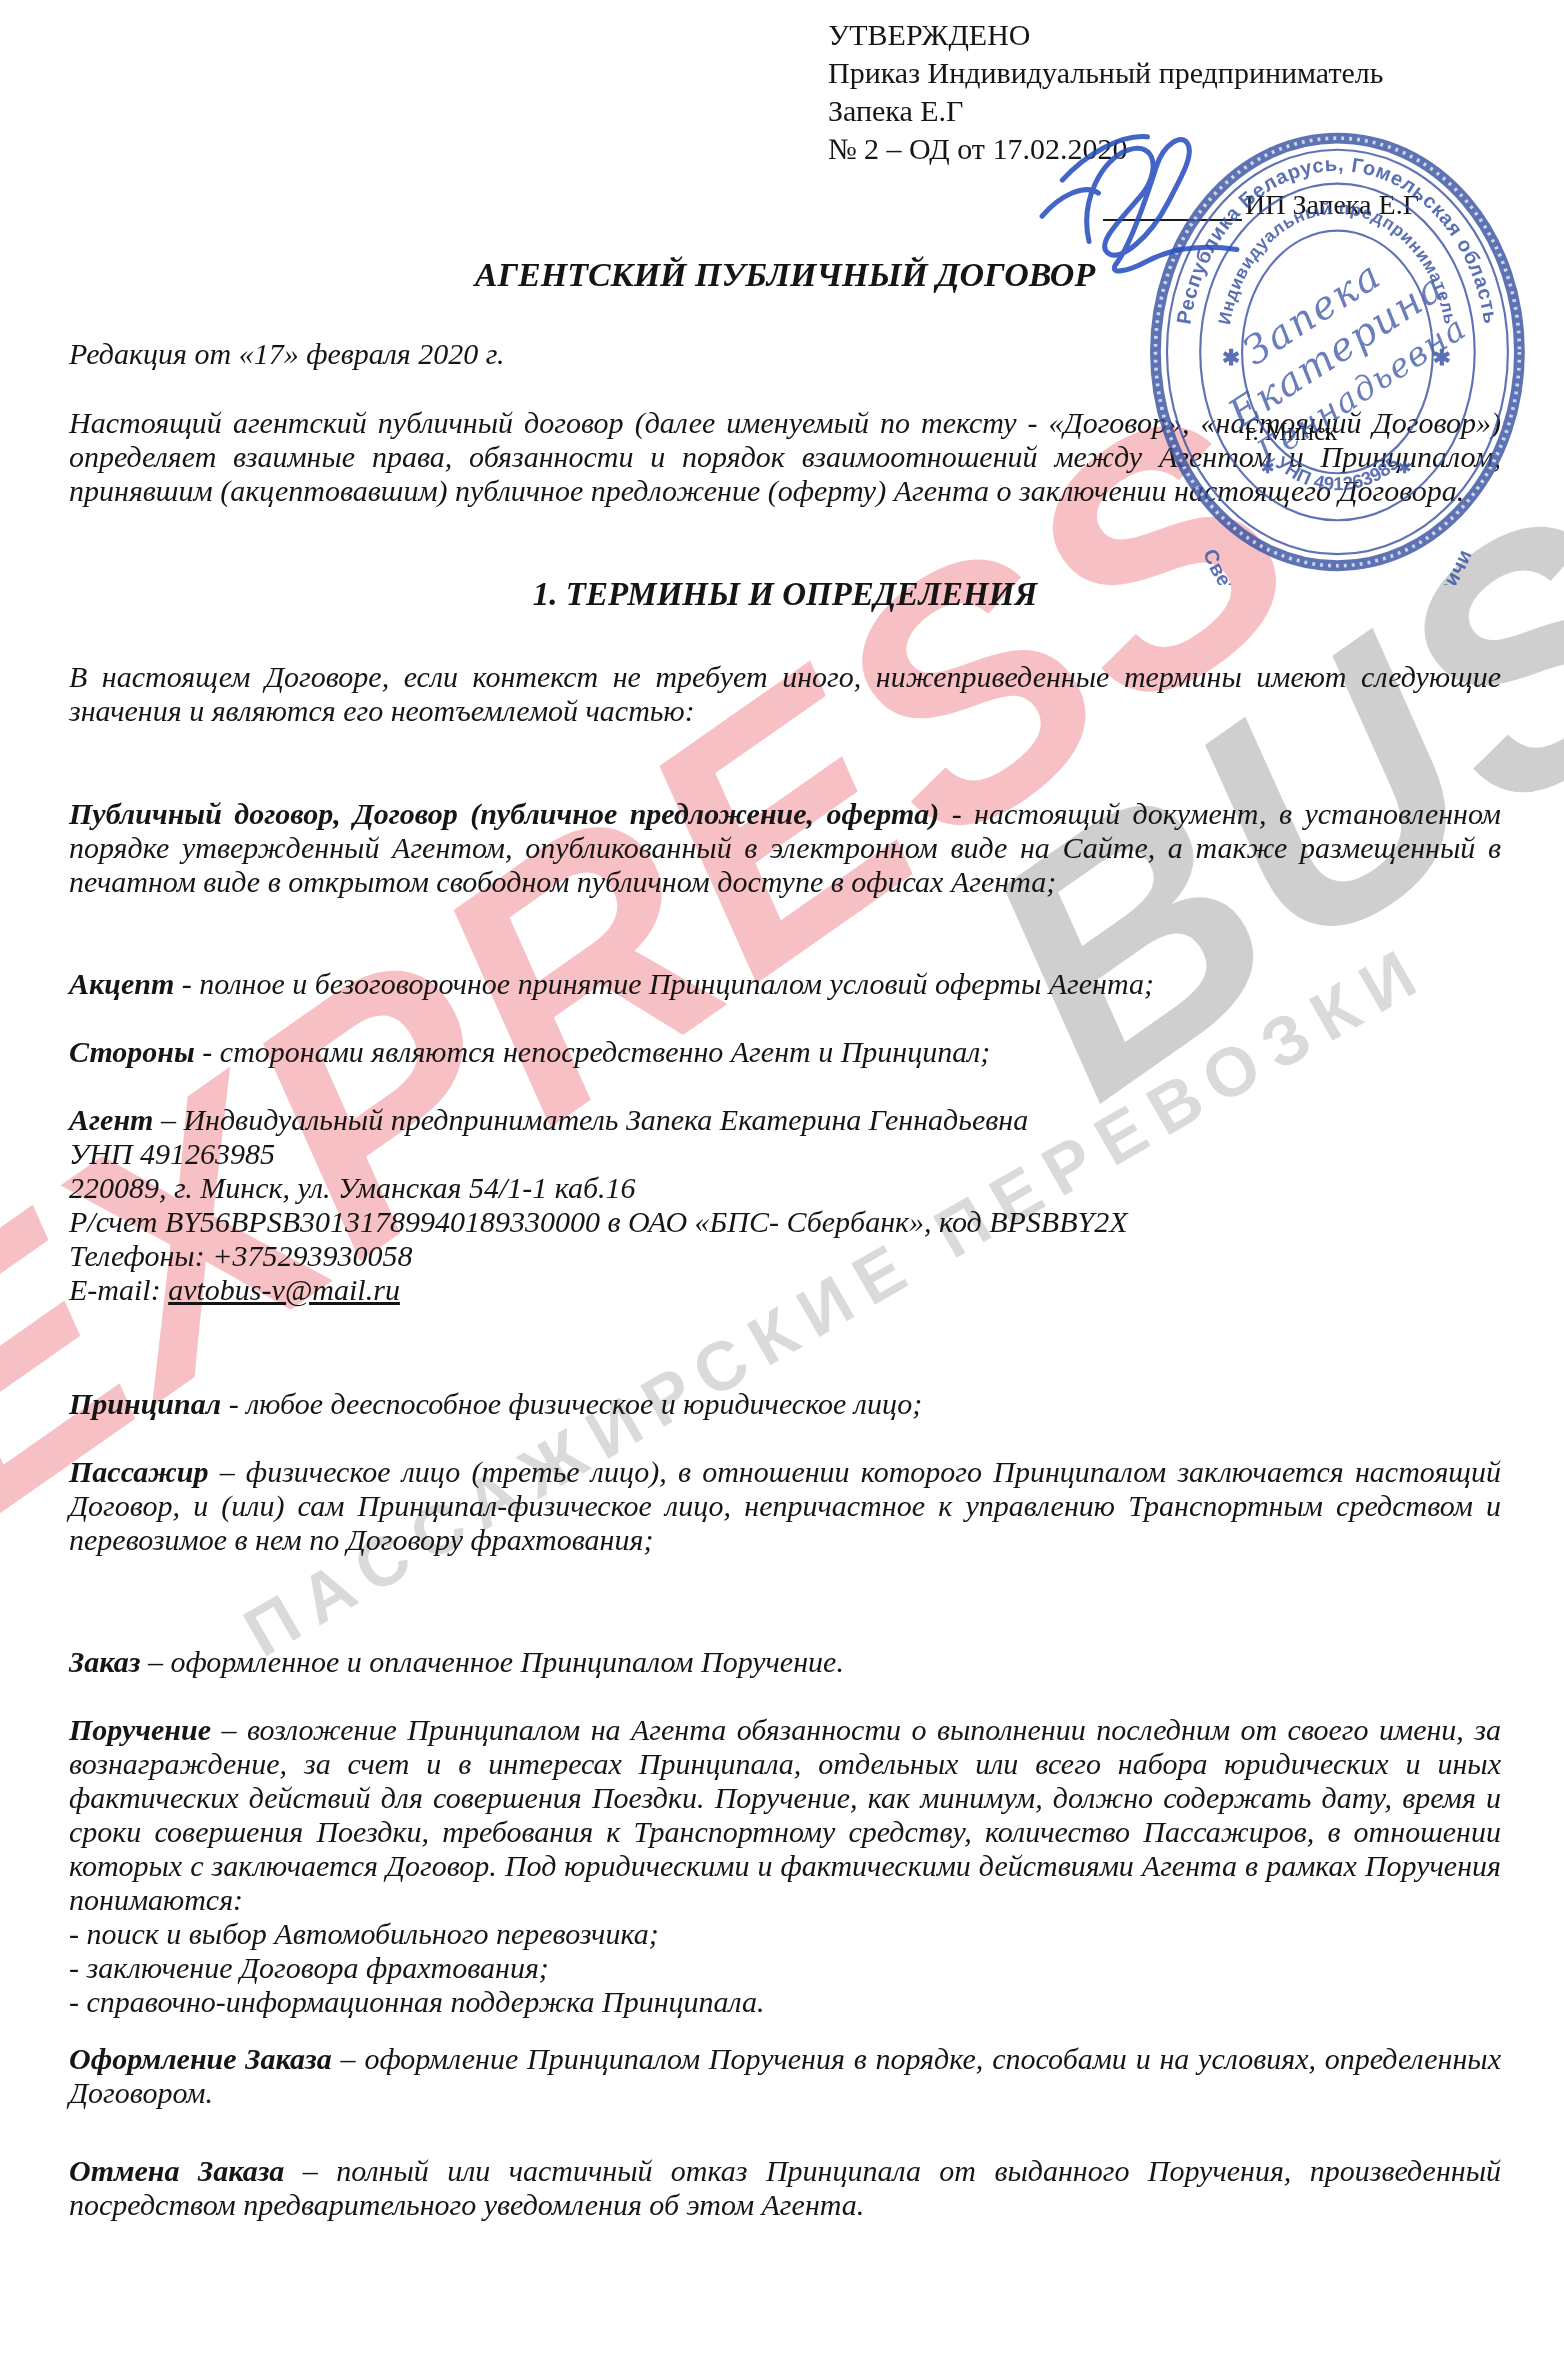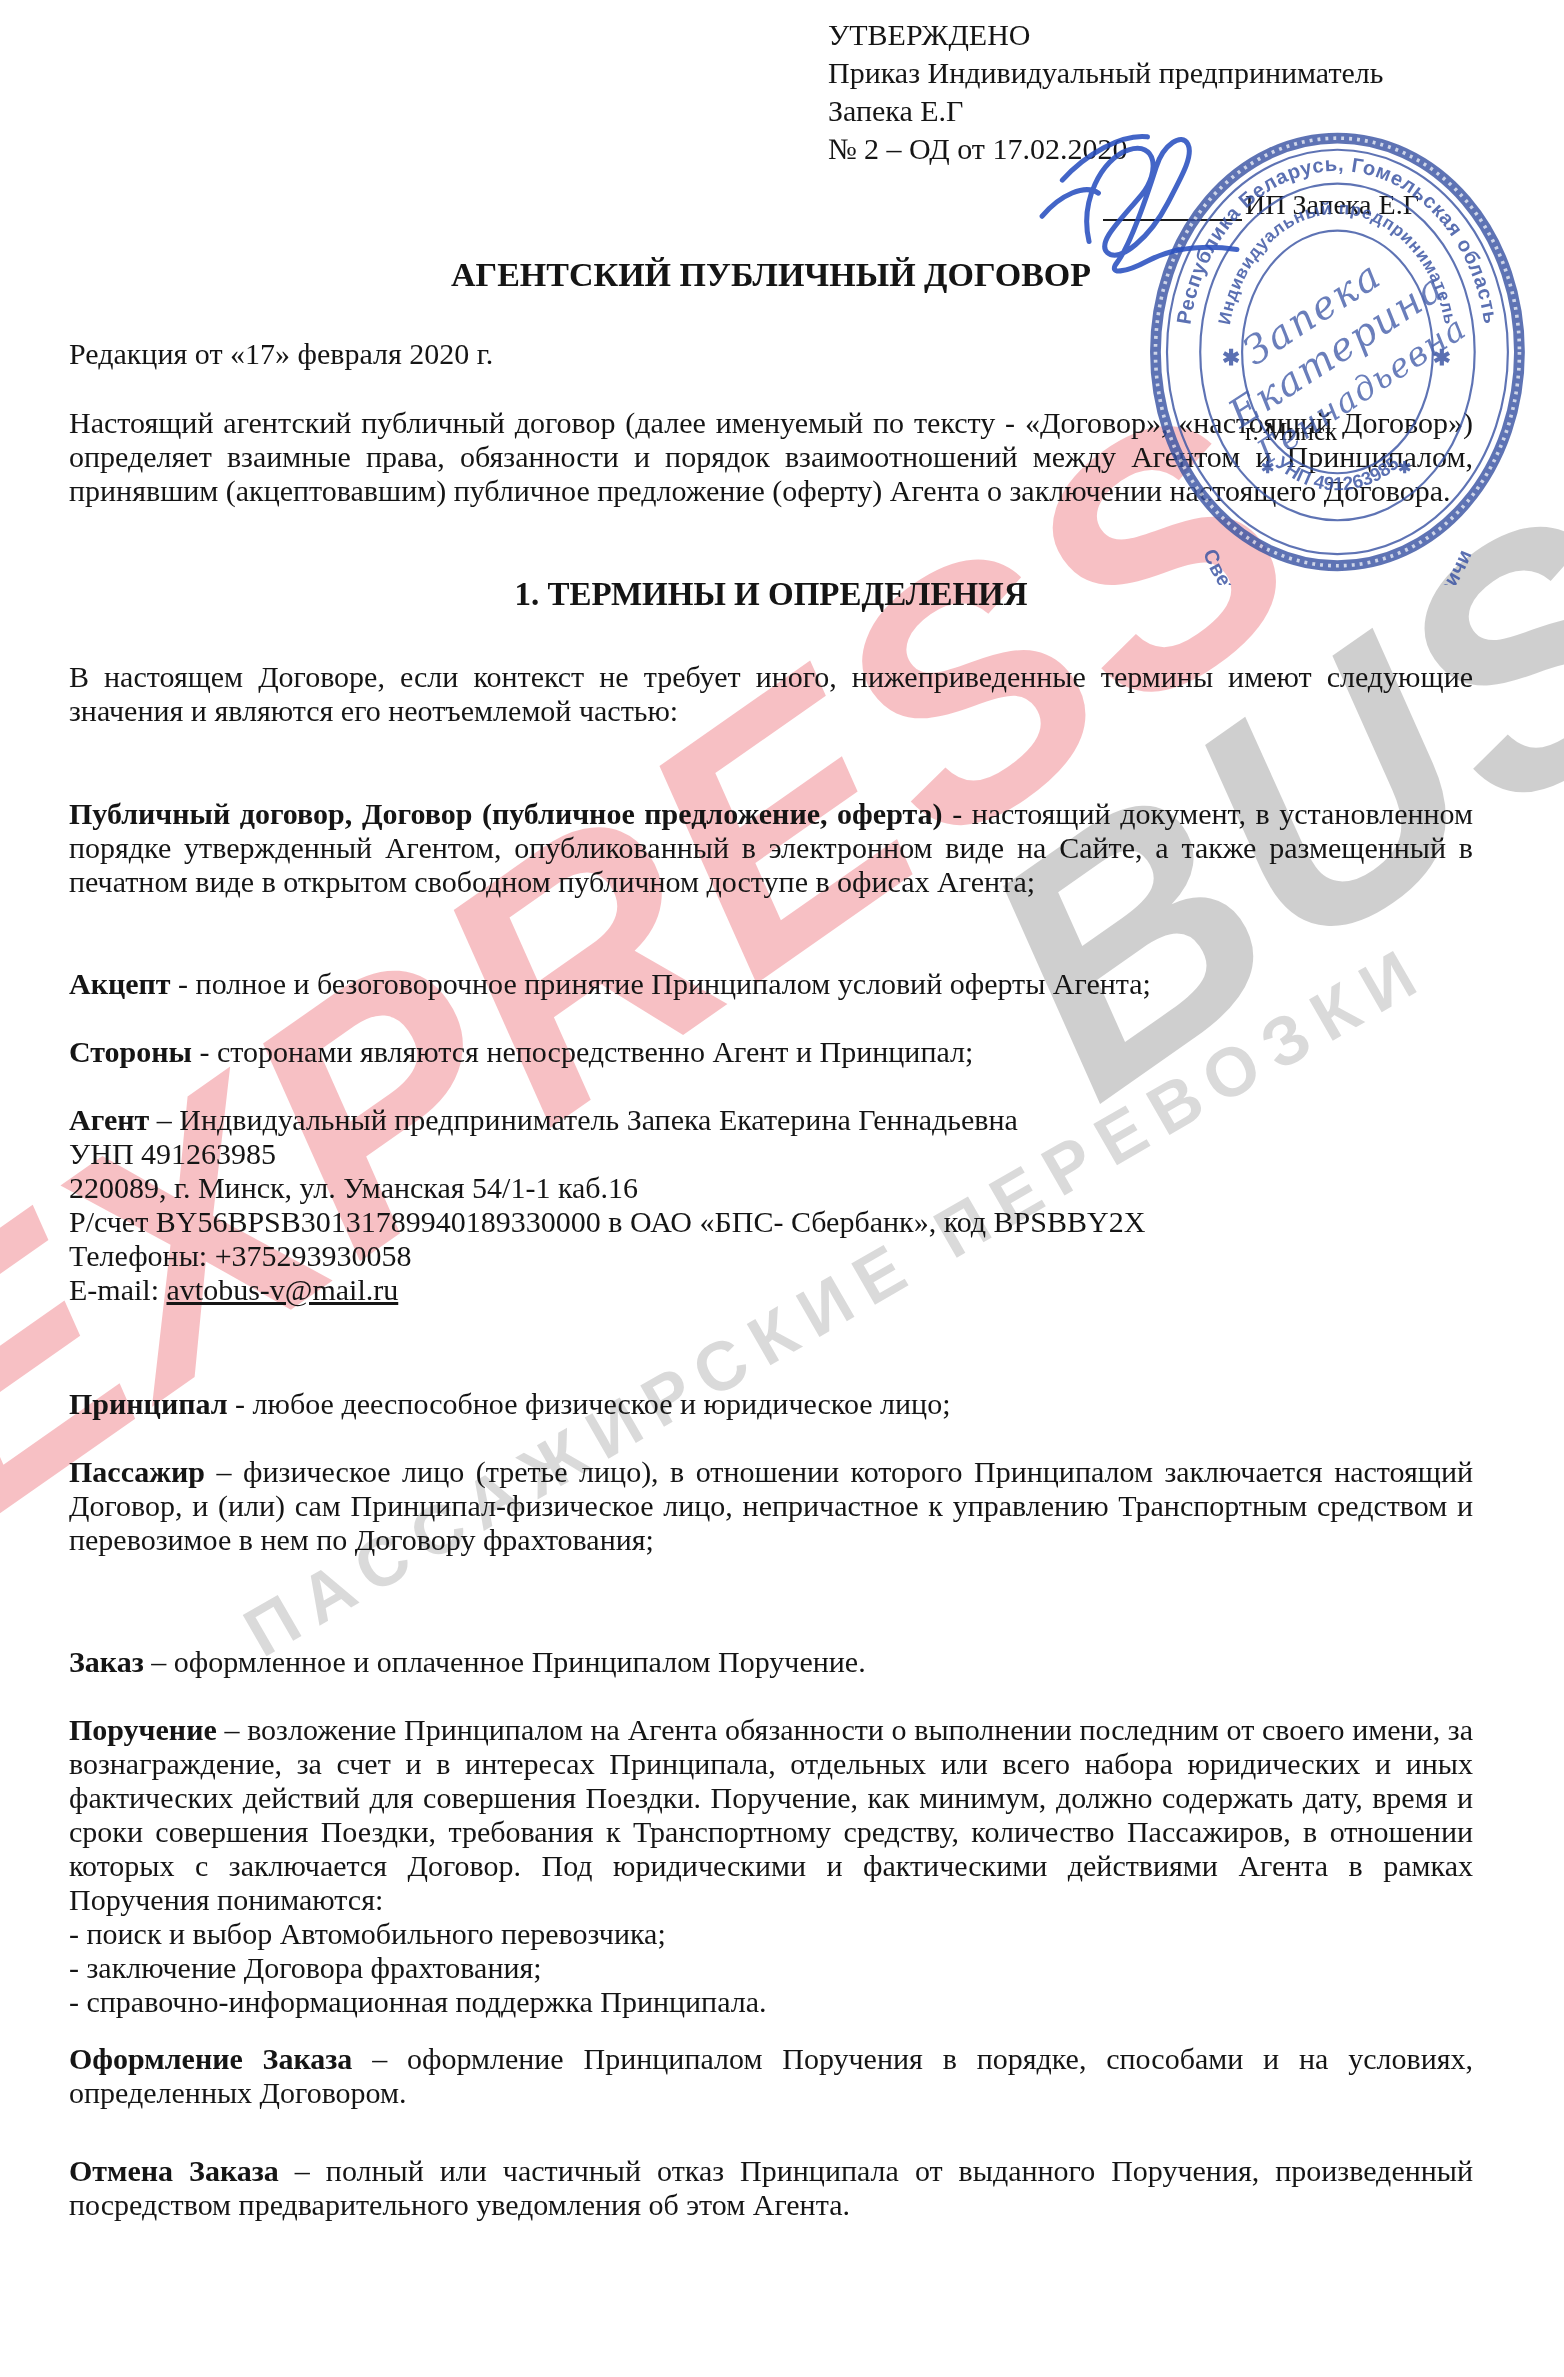--- a/index.html
+++ b/index.html
@@ -14,21 +14,21 @@
   
   .wm{position:absolute;z-index:1;white-space:nowrap;pointer-events:none;
       font-family:"Liberation Sans", sans-serif;font-weight:bold;font-style:italic;line-height:1;}
   .wm-express{left:4.3px;top:1234px;font-size:340px;letter-spacing:5.8px;
       color:rgba(229,45,58,0.30);transform:rotate(-35deg);transform-origin:0 100%;}
   .wm-bus{left:1125px;top:810px;font-size:340px;letter-spacing:4.3px;
       color:rgba(70,70,70,0.26);transform:rotate(-35deg);transform-origin:0 100%;}
   .wm-sub{left:268px;top:1599px;font-size:69px;letter-spacing:14.5px;font-style:normal;
       color:rgba(70,70,70,0.20);transform:rotate(-30deg);transform-origin:0 100%;}
   
-  .doc{position:relative;z-index:2;padding:0 92px 0 69px;font-size:30px;line-height:34px;}
+  .doc{position:relative;z-index:2;padding:0 64px 0 69px;font-size:30px;line-height:34px;font-style:italic;}
   .approval{
     position:absolute;left:828px;top:16px;width:672px;
     font-size:30px;line-height:38px;z-index:2;
   }
   .approval div{white-space:nowrap;}
   .title{padding-top:255px;text-align:center;font-weight:bold;font-size:34px;line-height:40px;}
   .edition{margin-top:42px;}
   .para{margin:34px 0 0 0;text-align:justify;}
   .intro{margin-top:35px;}
   .h1{margin-top:69px;text-align:center;font-weight:bold;font-size:33px;line-height:34px;}

